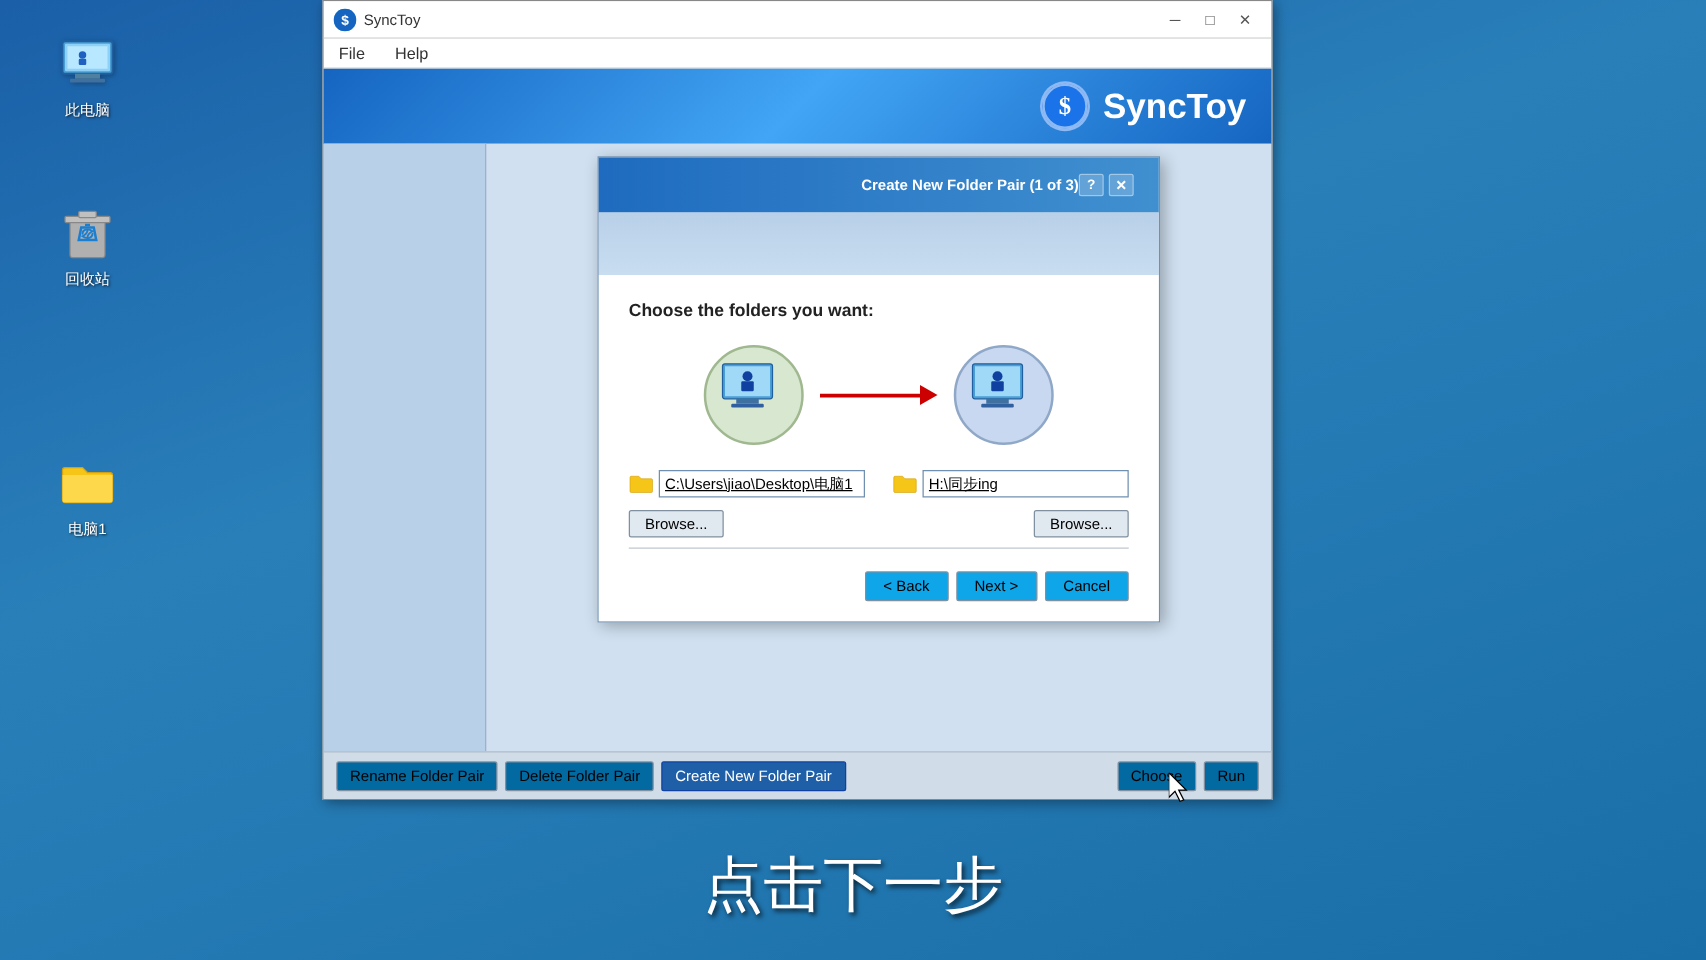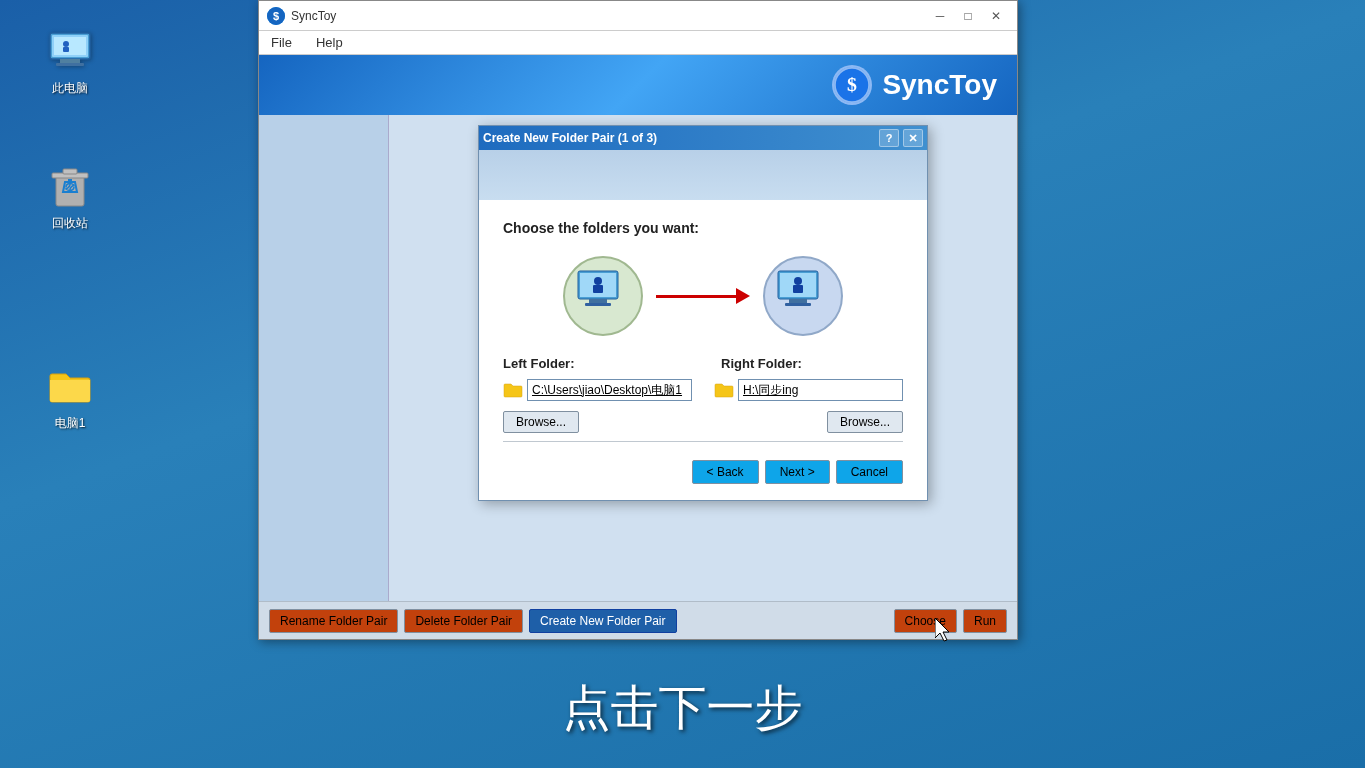--- a/index.html
+++ b/index.html
@@ -191,27 +191,28 @@
 
     .dialog {
       width: 450px;
       background: #e8f0f8;
       border: 1px solid #7090b0;
       box-shadow: 3px 3px 12px rgba(0,0,0,0.3);
     }
 
     .dialog-title-bar {
       background: linear-gradient(90deg, #1e6bbf, #4090d0);
-      height: 24px;
-      display: flex;
-      align-items: center;
-      padding: 0 4px;
+      height: 44px;
+      display: flex;
+      align-items: center;
+      padding: 0 20px;
       color: white;
       font-size: 12px;
       font-weight: 600;
+      text-align: right;
     }
     .dialog-title-text {
       flex: 1;
     }
     .dialog-title-controls {
       display: flex;
       gap: 4px;
     }
     .dialog-btn-small {
       width: 20px;
@@ -377,21 +378,21 @@
       background: #d0dce8;
       border-top: 1px solid #b0bcc8;
       height: 38px;
       display: flex;
       align-items: center;
       padding: 0 10px;
       gap: 6px;
       flex-shrink: 0;
     }
     .toolbar-btn {
-      background: #c2410c;
+      background: #0369a1;
       border: 1px solid #8090a0;
       padding: 4px 10px;
       font-size: 12px;
       cursor: pointer;
       border-radius: 2px;
       white-space: nowrap;
     }
     .toolbar-btn.active {
       background: #1e5fa8;
       color: white;
@@ -547,24 +548,20 @@
                       <rect x="5" y="5" width="40" height="28" rx="2" fill="#4a9fd4" stroke="#2060a0" stroke-width="1"></rect>
                       <rect x="7" y="7" width="36" height="24" fill="#a0d8f8"></rect>
                       <circle cx="25" cy="15" r="4" fill="#1040a0"></circle>
                       <rect x="20" y="19" width="10" height="8" rx="1" fill="#1040a0"></rect>
                       <rect x="16" y="33" width="18" height="4" fill="#4070a0"></rect>
                       <rect x="12" y="37" width="26" height="3" rx="1" fill="#3060a0"></rect>
                     </svg>
                   </div>
                 </div>
 
-                <div class="folder-labels">
-                  <div class="folder-label">Left Folder:</div>
-                  <div class="folder-label right">Right Folder:</div>
-                </div>
 
                 <div class="folder-inputs">
                   <div class="folder-input-group">
                     <svg class="folder-icon-small" viewBox="0 0 20 18" width="20" height="18">
                       <path d="M1 4 Q1 3 2 3 L8 3 L10 5 L18 5 Q19 5 19 6 L19 15 Q19 16 18 16 L2 16 Q1 16 1 15 Z" fill="#f5c518" stroke="#d4a010" stroke-width="0.5"></path>
                     </svg>
                     <input class="folder-input" type="text" value="C:\Users\jiao\Desktop\电脑1" style="">
                   </div>
                   <div style="width:10px;"></div>
                   <div class="folder-input-group">

